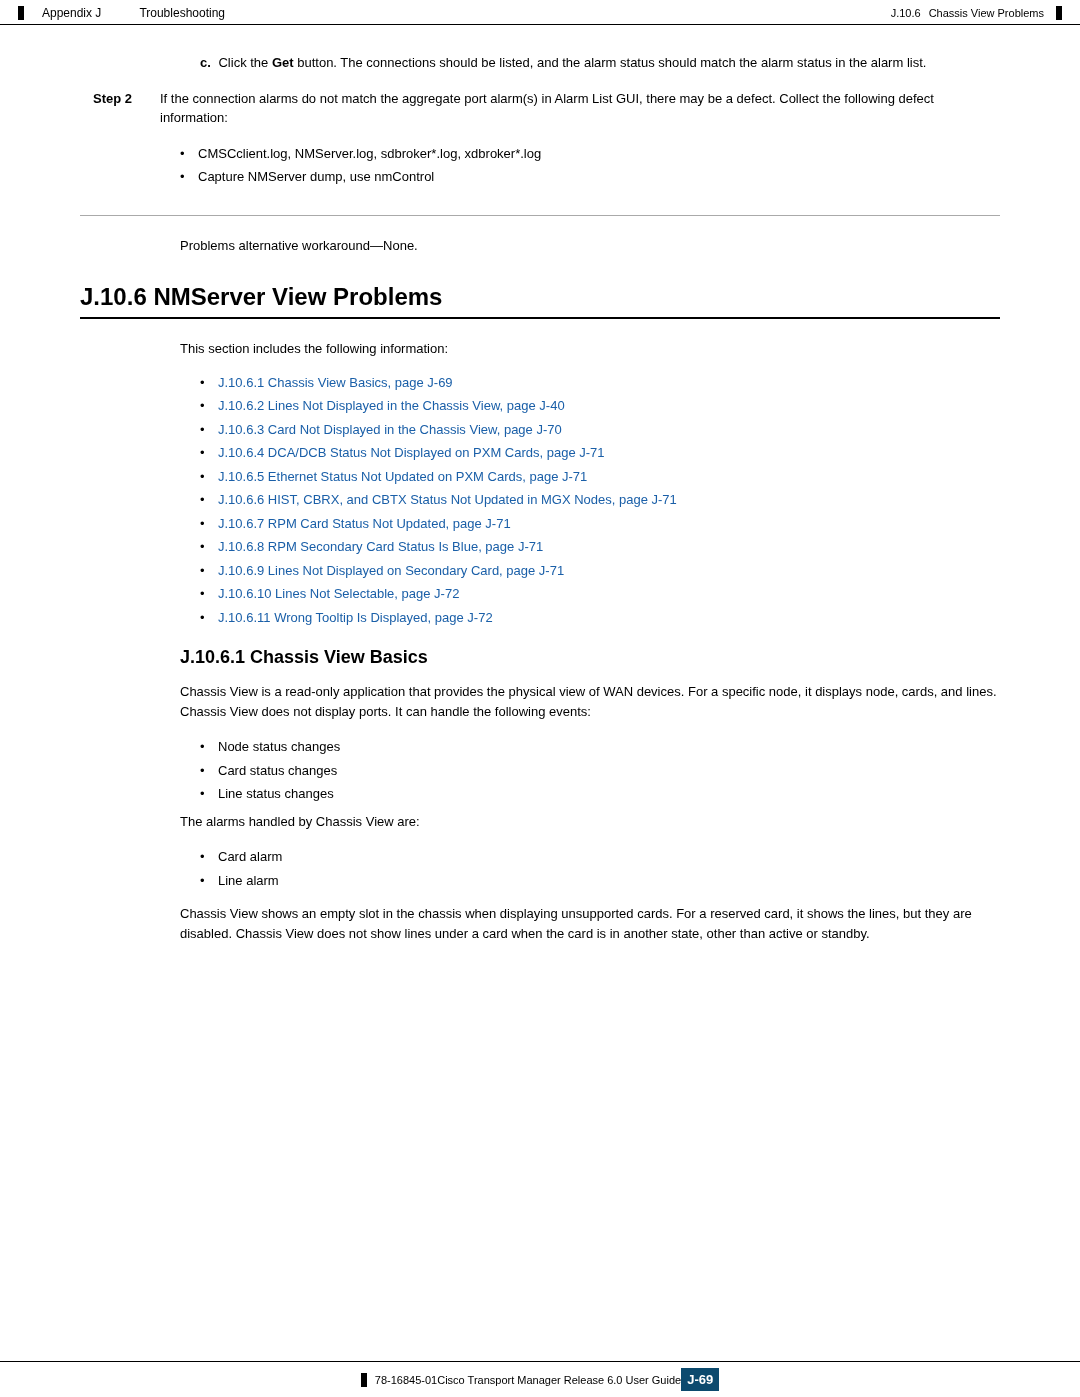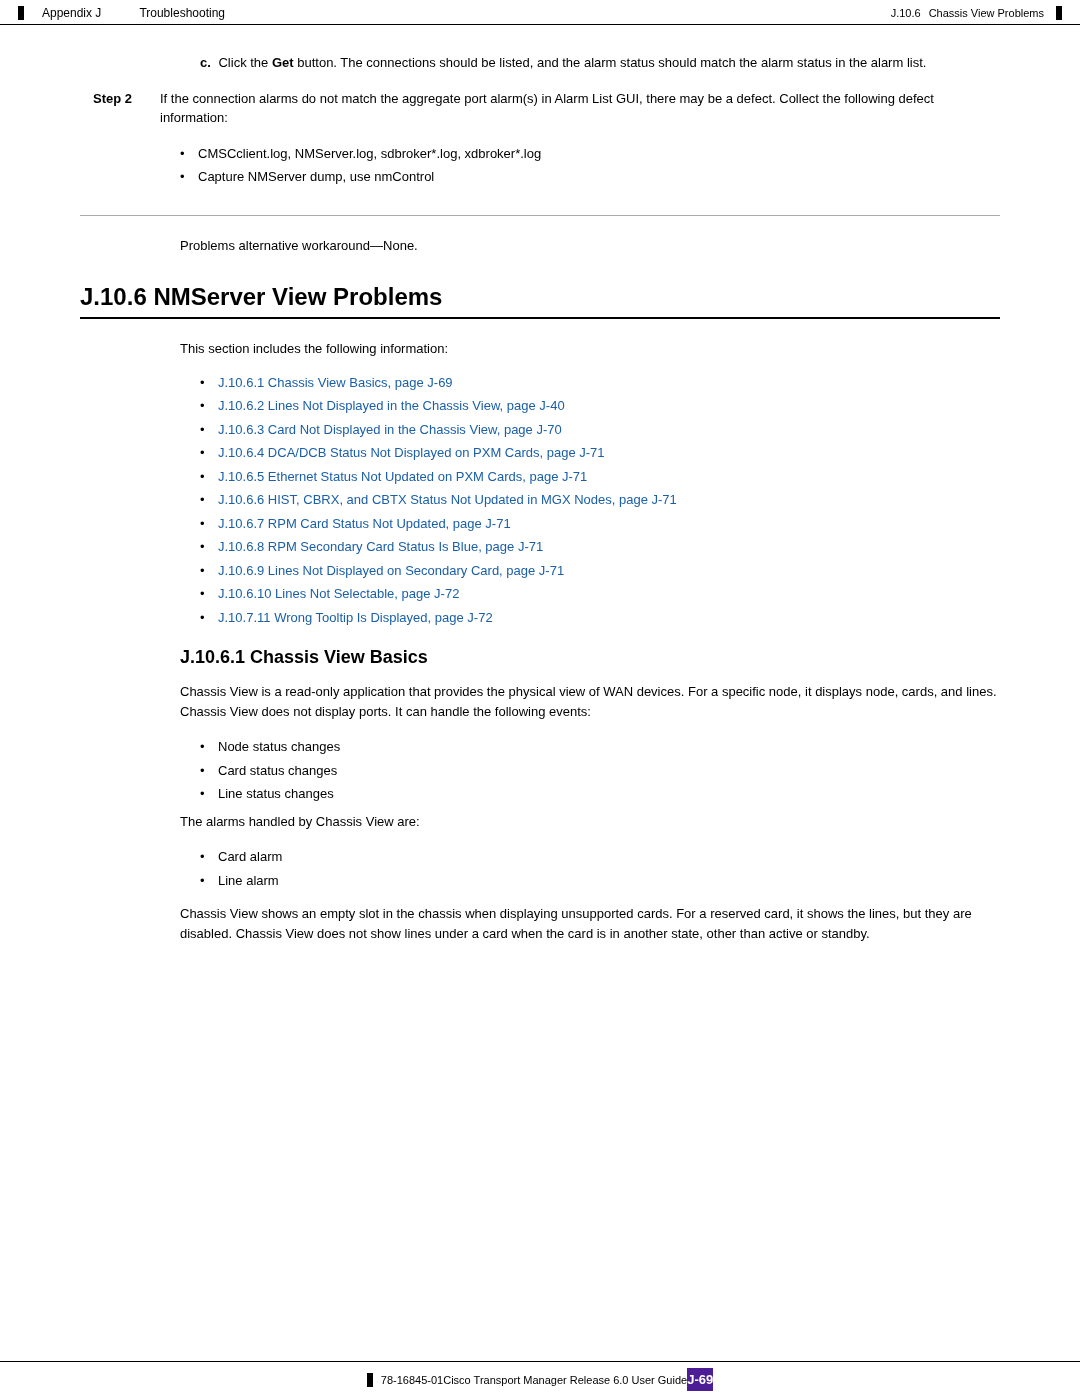--- a/index.html
+++ b/index.html
@@ -67,23 +67,23 @@
       gap: 4px;
     }
     .footer-left .bar-icon {
       width: 6px;
       height: 14px;
       background: #000;
       display: inline-block;
       margin-right: 4px;
     }
     .footer-right {
-      background: #4c1d95;
+      background: #0c4a6e;
       color: #fff;
-      padding: 4px 0;
+      padding: 4px 6px;
       font-size: 13px;
       font-weight: bold;
     }
 
     
     .main-content {
       padding: 20px 80px 80px 80px;
     }
 
     
@@ -257,21 +257,21 @@
     <li><a href="#">J.10.6.1  Chassis View Basics, page J-69</a></li>
     <li><a href="#">J.10.6.2  Lines Not Displayed in the Chassis View, page J-40</a></li>
     <li><a href="#">J.10.6.3  Card Not Displayed in the Chassis View, page J-70</a></li>
     <li><a href="#">J.10.6.4  DCA/DCB Status Not Displayed on PXM Cards, page J-71</a></li>
     <li><a href="#">J.10.6.5  Ethernet Status Not Updated on PXM Cards, page J-71</a></li>
     <li><a href="#">J.10.6.6  HIST, CBRX, and CBTX Status Not Updated in MGX Nodes, page J-71</a></li>
     <li><a href="#">J.10.6.7  RPM Card Status Not Updated, page J-71</a></li>
     <li><a href="#">J.10.6.8  RPM Secondary Card Status Is Blue, page J-71</a></li>
     <li><a href="#">J.10.6.9  Lines Not Displayed on Secondary Card, page J-71</a></li>
     <li><a href="#">J.10.6.10  Lines Not Selectable, page J-72</a></li>
-    <li><a href="#">J.10.7.11  Wrong Tooltip Is Displayed, page J-72</a></li>
+    <li><a href="#">J.10.6.11  Wrong Tooltip Is Displayed, page J-72</a></li>
   </ul>
 
   <div class="indent-block">
     <h2 class="subsection-heading">J.10.6.1  Chassis View Basics</h2>
 
     <p class="body-text" style="margin-left:0">Chassis View is a read-only application that provides the physical view of WAN devices. For a specific node, it displays node, cards, and lines. Chassis View does not display ports. It can handle the following events:</p>
 
     <ul class="bullet-list">
       <li>Node status changes</li>
       <li>Card status changes</li>

